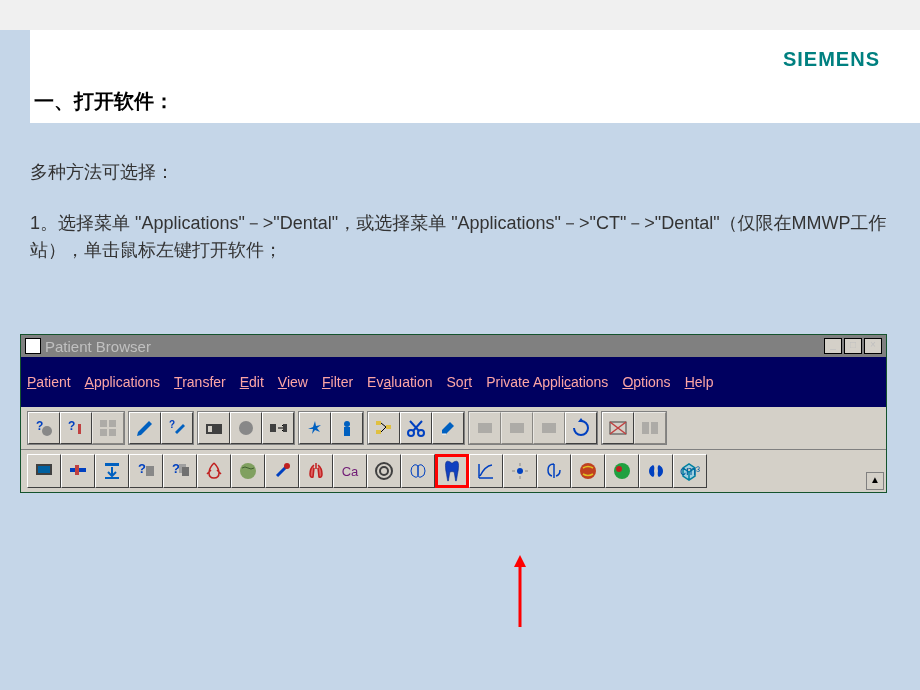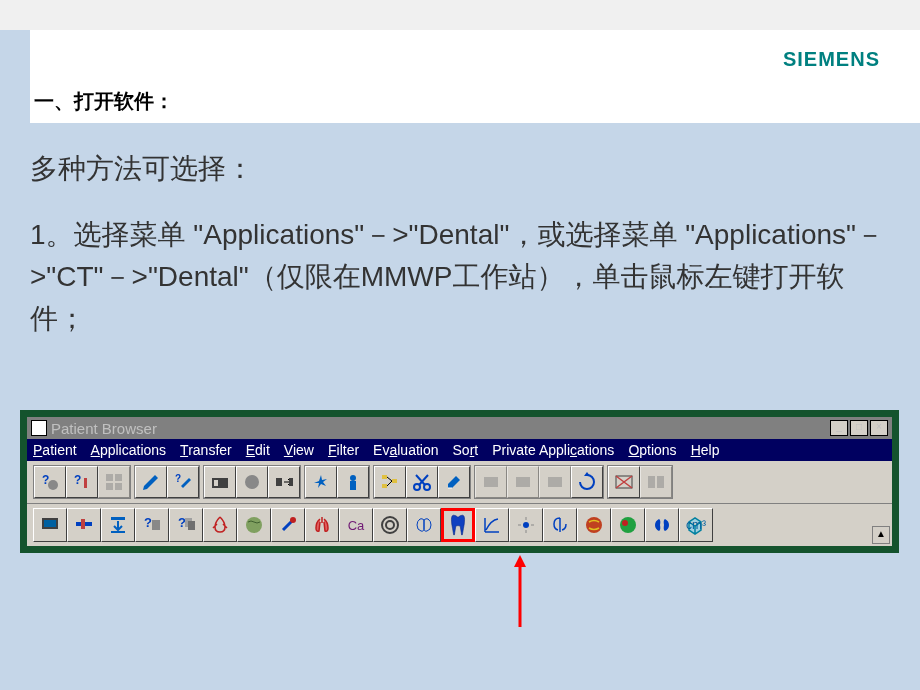--- a/index.html
+++ b/index.html
@@ -1,31 +1,31 @@
 <!DOCTYPE html>
 <html><head>
 <meta charset="utf-8">
 <style>
 body{margin:0;padding:0;font-family:"Microsoft YaHei",Arial,sans-serif;background:#f0f0f0;width:920px;height:690px;overflow:hidden}
 .slide{background:#c5d6e8;width:920px;height:690px;position:relative}
 .header{background:#fff;margin:30px 0 0 30px;width:890px;height:93px;position:relative}
 .title{position:absolute;left:4px;bottom:8px;font-size:20px;font-weight:bold;color:#000}
 .logo{position:absolute;right:40px;top:18px;font-family:Arial,sans-serif;font-size:20px;font-weight:bold;color:#008080;letter-spacing:1px}
-.content{padding:25px 30px 0 30px;font-size:28px;color:#333;line-height:1.5}
+.content{padding:36px 30px 0 30px;font-size:18px;color:#333;line-height:1.5}
 .sub{margin-bottom:24px}
 .step{margin-bottom:2px}
 .tooth-inline{display:inline-block;width:26px;height:26px;border:1px solid #808080;background:#d4d0c8;vertical-align:middle;position:relative;margin:0 2px}
 .tooth-inline svg{position:absolute;top:2px;left:5px}
-.app-window{margin:70px 8px 0 20px;width:865px;border:7px solid #14532d}
+.app-window{margin:70px 8px 0 20px;width:865px;border:1px solid #14532d}
 .titlebar{background:#808080;color:#c0c0c0;font-size:15px;padding:2px 4px;display:flex;align-items:center;height:18px}
 .titlebar-icon{width:14px;height:14px;background:#fff;border:1px solid #000;margin-right:4px}
 .titlebar-text{flex:1}
 .winbtns{display:flex}
 .winbtn{width:16px;height:14px;background:#d4d0c8;border:1px solid #000;margin-left:2px;font-size:10px;line-height:12px;text-align:center;font-family:Arial}
-.menubar{background:#000060;color:#ffffff;font-size:14px;padding:3px 6px;display:flex;gap:14px;font-family:Arial}
+.menubar{background:#000060;color:#fca5a5;font-size:14px;padding:17px 6px;display:flex;gap:14px;font-family:Arial}
 .menuitem{cursor:pointer}
 .menuitem u{text-decoration:underline}
 .toolbar{background:#d4d0c8;padding:4px 6px;display:flex;gap:3px;flex-wrap:wrap}
 .tgroup{display:flex;gap:0;border:1px solid #808080;background:#d4d0c8}
 .tbtn{width:32px;height:32px;border:1px solid;border-color:#fff #404040 #404040 #fff;background:#d4d0c8;display:flex;align-items:center;justify-content:center;box-sizing:border-box}
 .toolbar2{background:#d4d0c8;padding:4px 6px;display:flex;gap:0;border-top:1px solid #808080;position:relative}
 .tbtn2{width:34px;height:34px;border:1px solid;border-color:#fff #404040 #404040 #fff;background:#d4d0c8;display:flex;align-items:center;justify-content:center;box-sizing:border-box}
 .highlight{border:3px solid red!important}
 .scrollup{position:absolute;right:2px;bottom:2px;width:16px;height:16px;background:#d4d0c8;border:1px solid #808080;font-size:10px;text-align:center;line-height:14px}
 .arrow{position:absolute;left:510px;top:525px}

